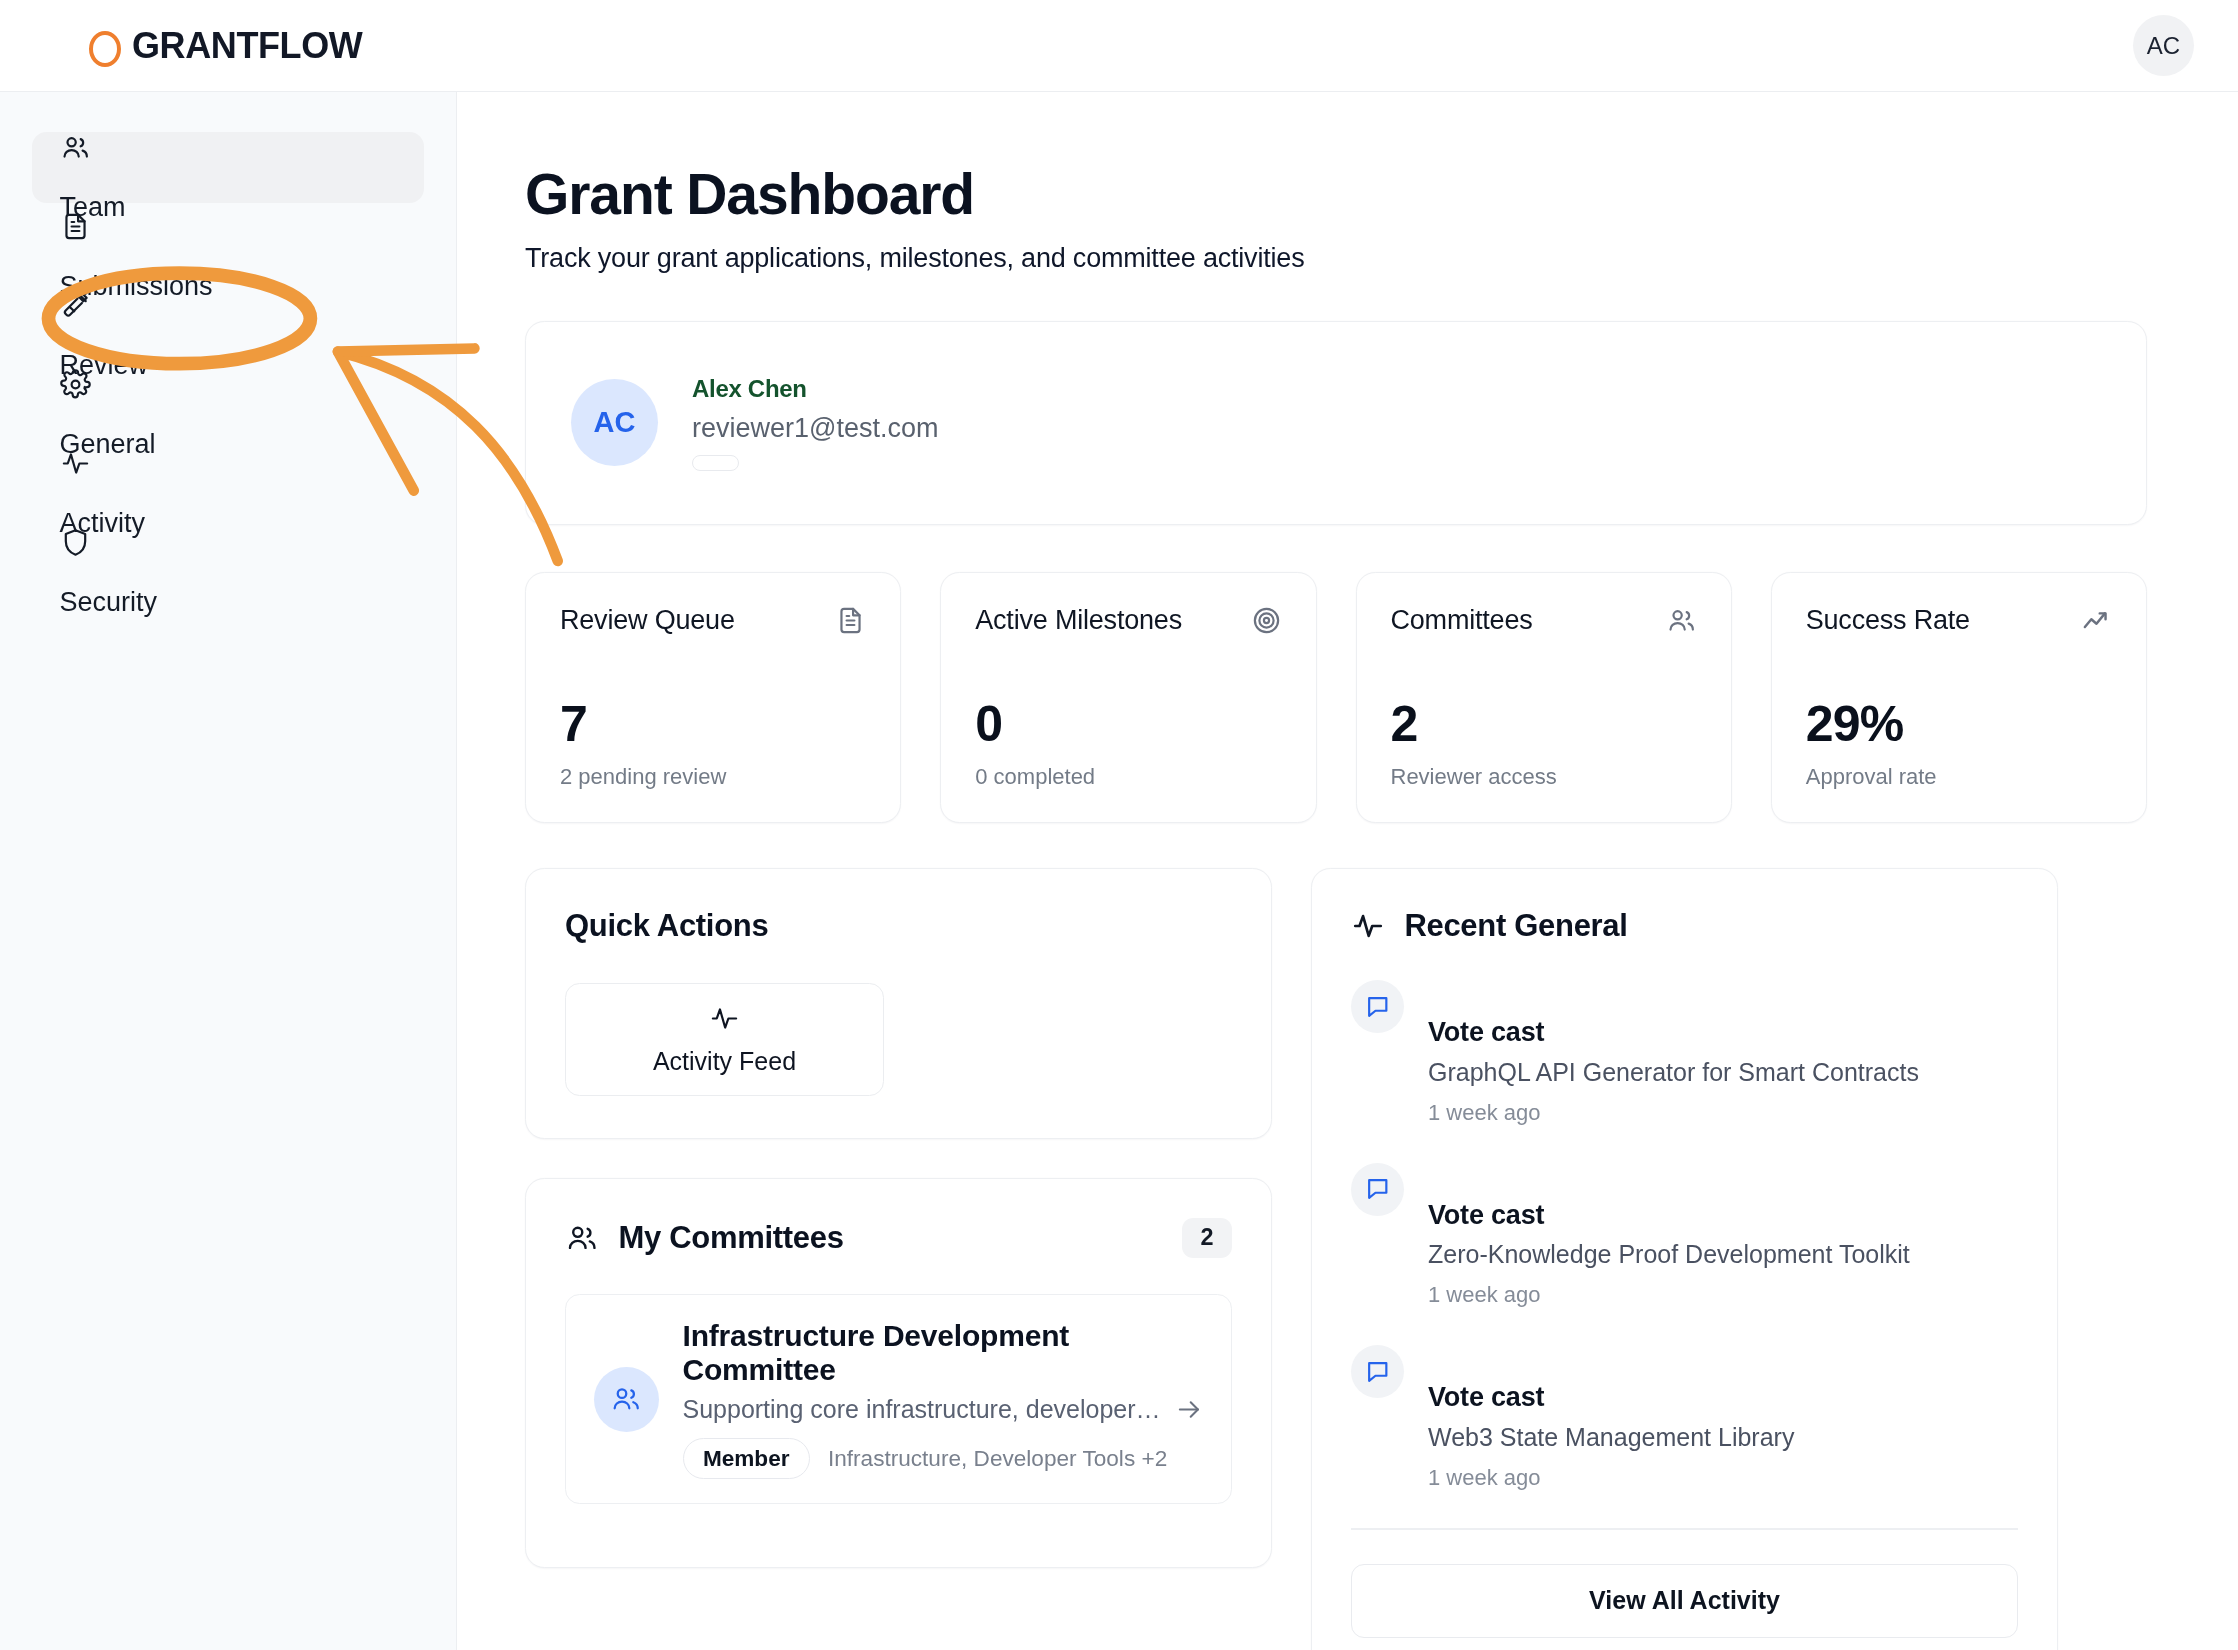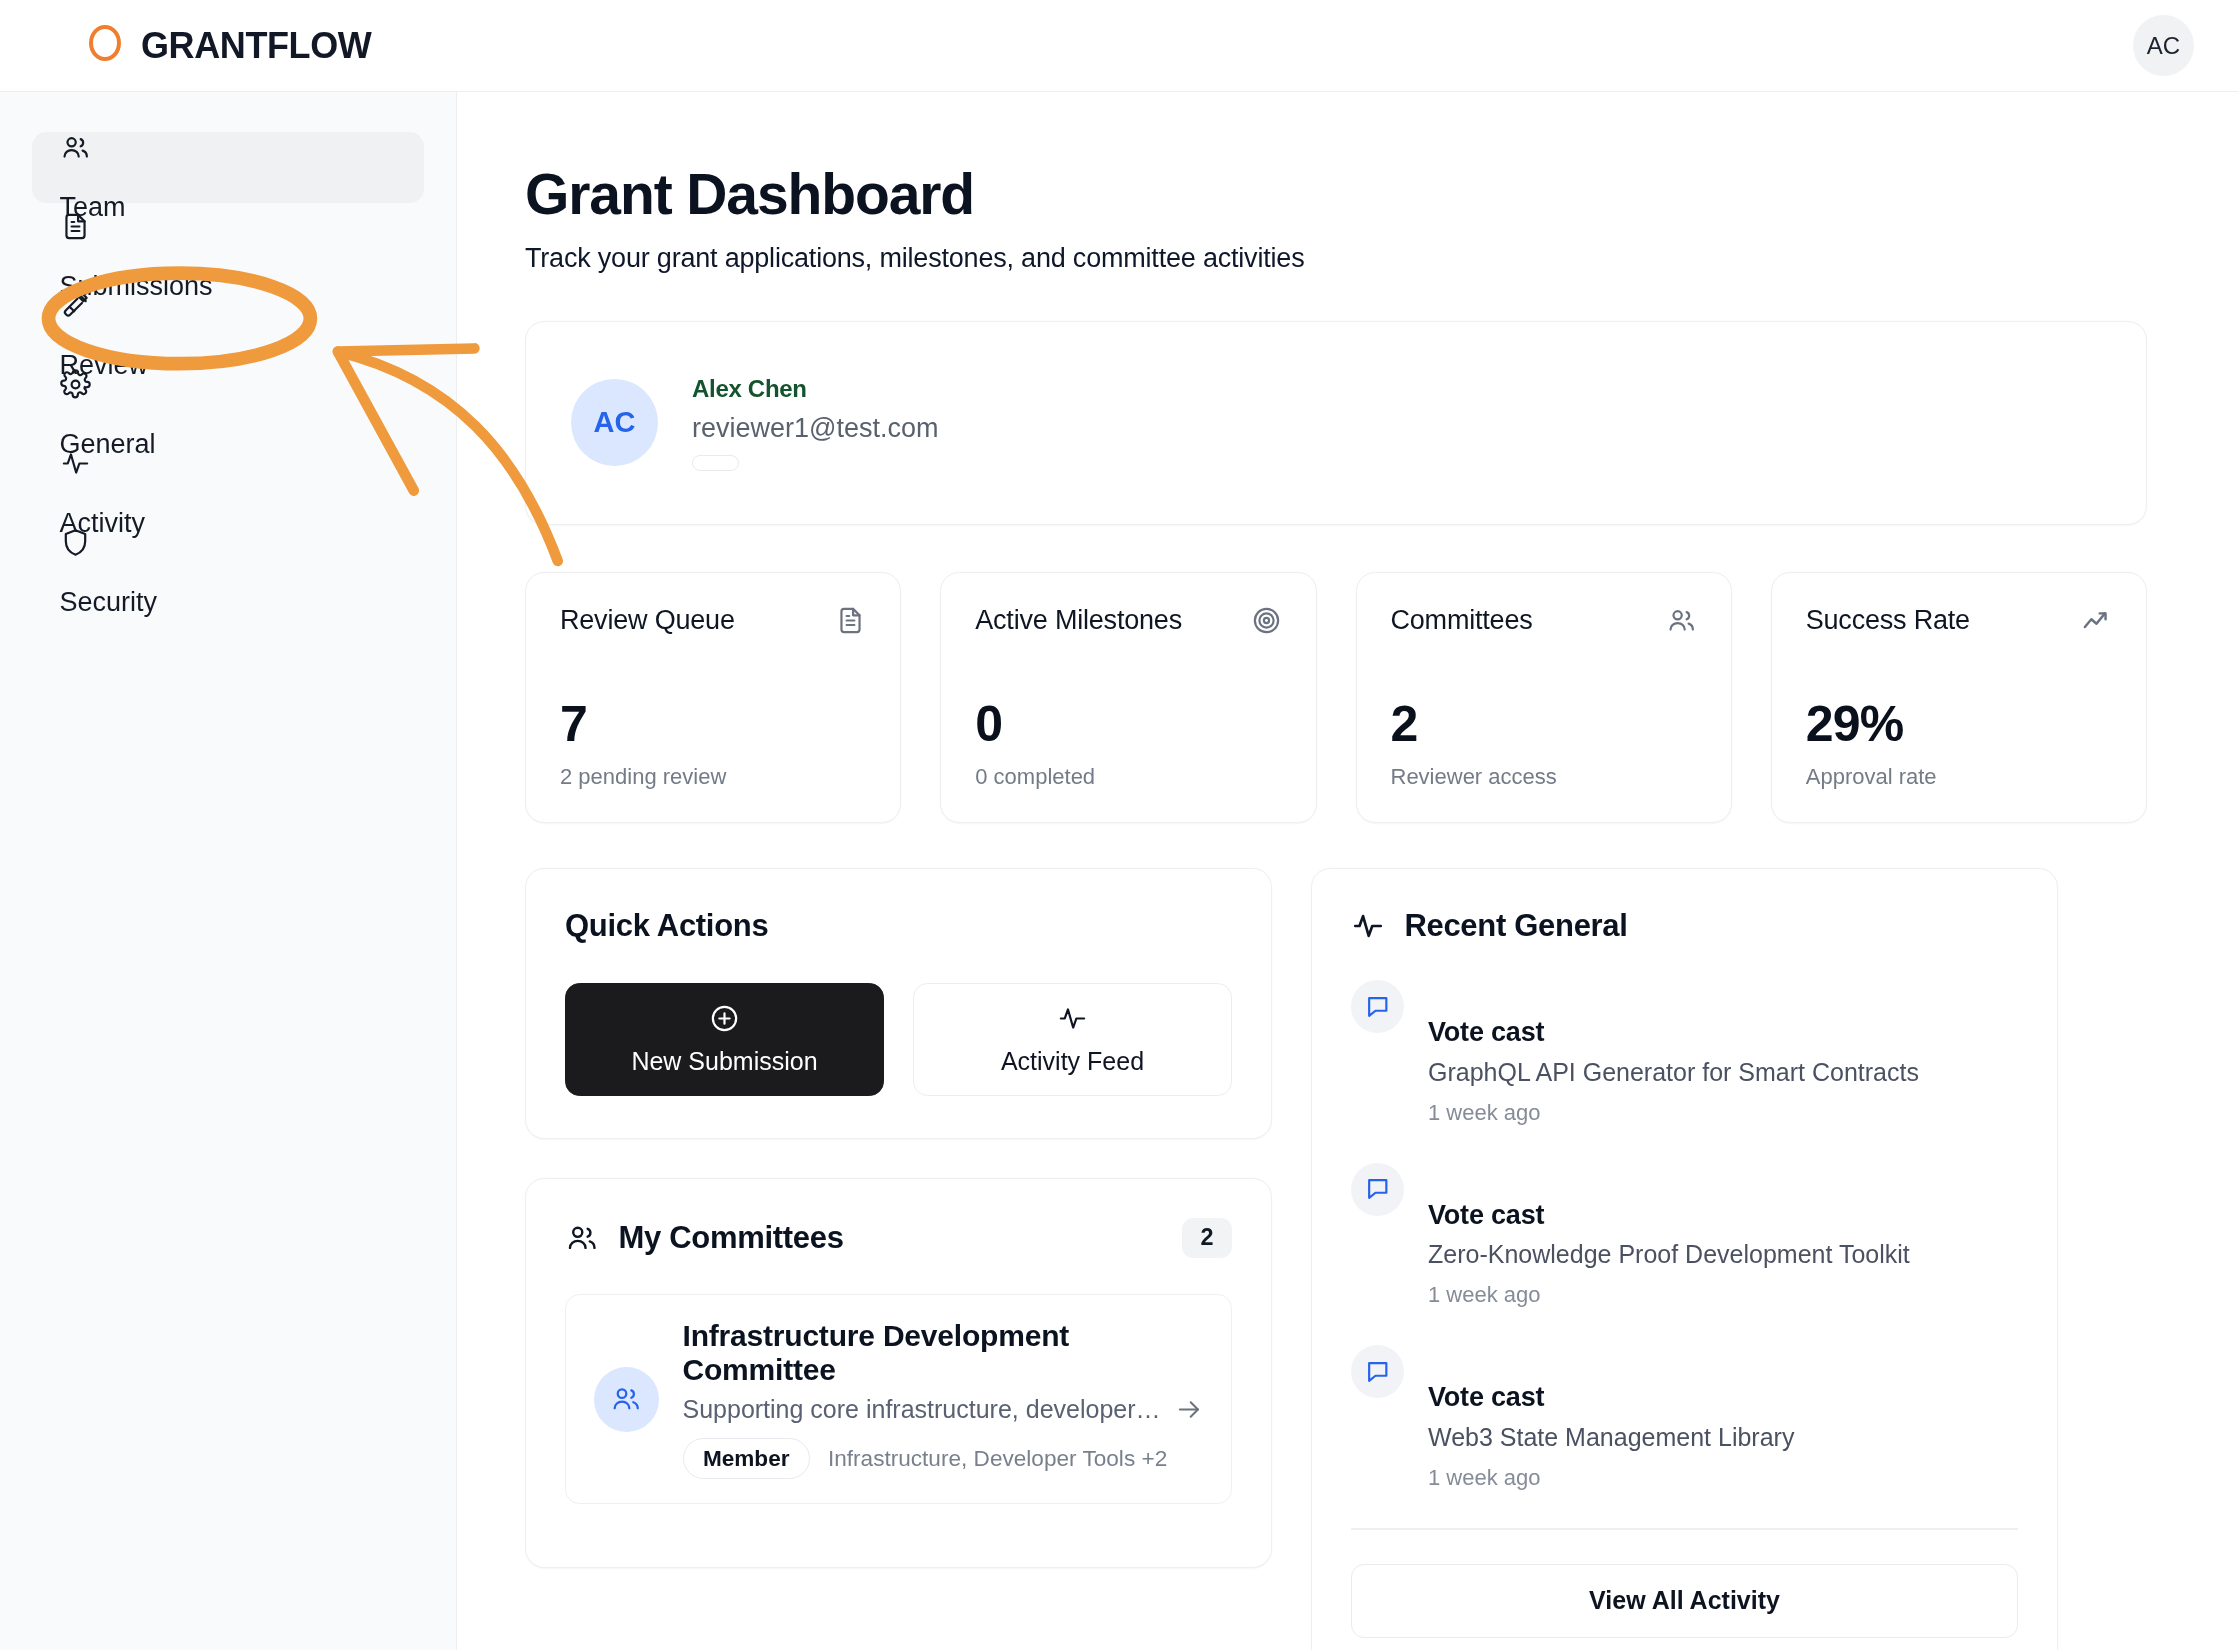--- a/index.html
+++ b/index.html
@@ -15,21 +15,21 @@
 
   
   .topbar {
     position: absolute; top: 0; left: 0;
     width: 2239px; height: 92px;
     background: #ffffff;
     border-bottom: 1.6px solid #eceef1;
     display: flex; align-items: center;
     padding: 0 45px 0 89px;
   }
-  .brand { display: flex; align-items: flex-start; gap: 20px; }
+  .brand { display: flex; align-items: flex-end; gap: 11px; }
   .brand-ring {
     width: 32px; height: 36px; border-radius: 50%;
     border: 4.8px solid #ef7f2e;
   }
   .brand-name {
     font-size: 36px; font-weight: 700; letter-spacing: -0.4px;
     color: #121826;
   }
   .topbar-spacer { flex: 1; }
   .avatar-top {
@@ -328,27 +328,20 @@
     </section>
 
     <section class="lower">
 
       <div>
 
         <div class="card panel">
           <div class="panel-title">Quick Actions</div>
           <div class="qa-grid">
 
-            <button class="qa-btn primary">
-              <svg class="qa-ico" viewBox="0 0 24 24" fill="none" stroke="currentColor" stroke-width="1.7" stroke-linecap="round">
-                <circle cx="12" cy="12" r="9"></circle>
-                  <path d="M12 8v8M8 12h8"></path>
-              </svg>
-              <span class="qa-label">New Submission</span>
-            </button>
 
 
             <button class="qa-btn">
               <svg class="qa-ico" viewBox="0 0 24 24" fill="none" stroke="currentColor" stroke-width="1.7" stroke-linecap="round" stroke-linejoin="round">
                 <path d="M3 12h3l2.5-7 4 14 2.5-7h6"></path>
               </svg>
               <span class="qa-label">Activity Feed</span>
             </button>
           </div>
         </div>

